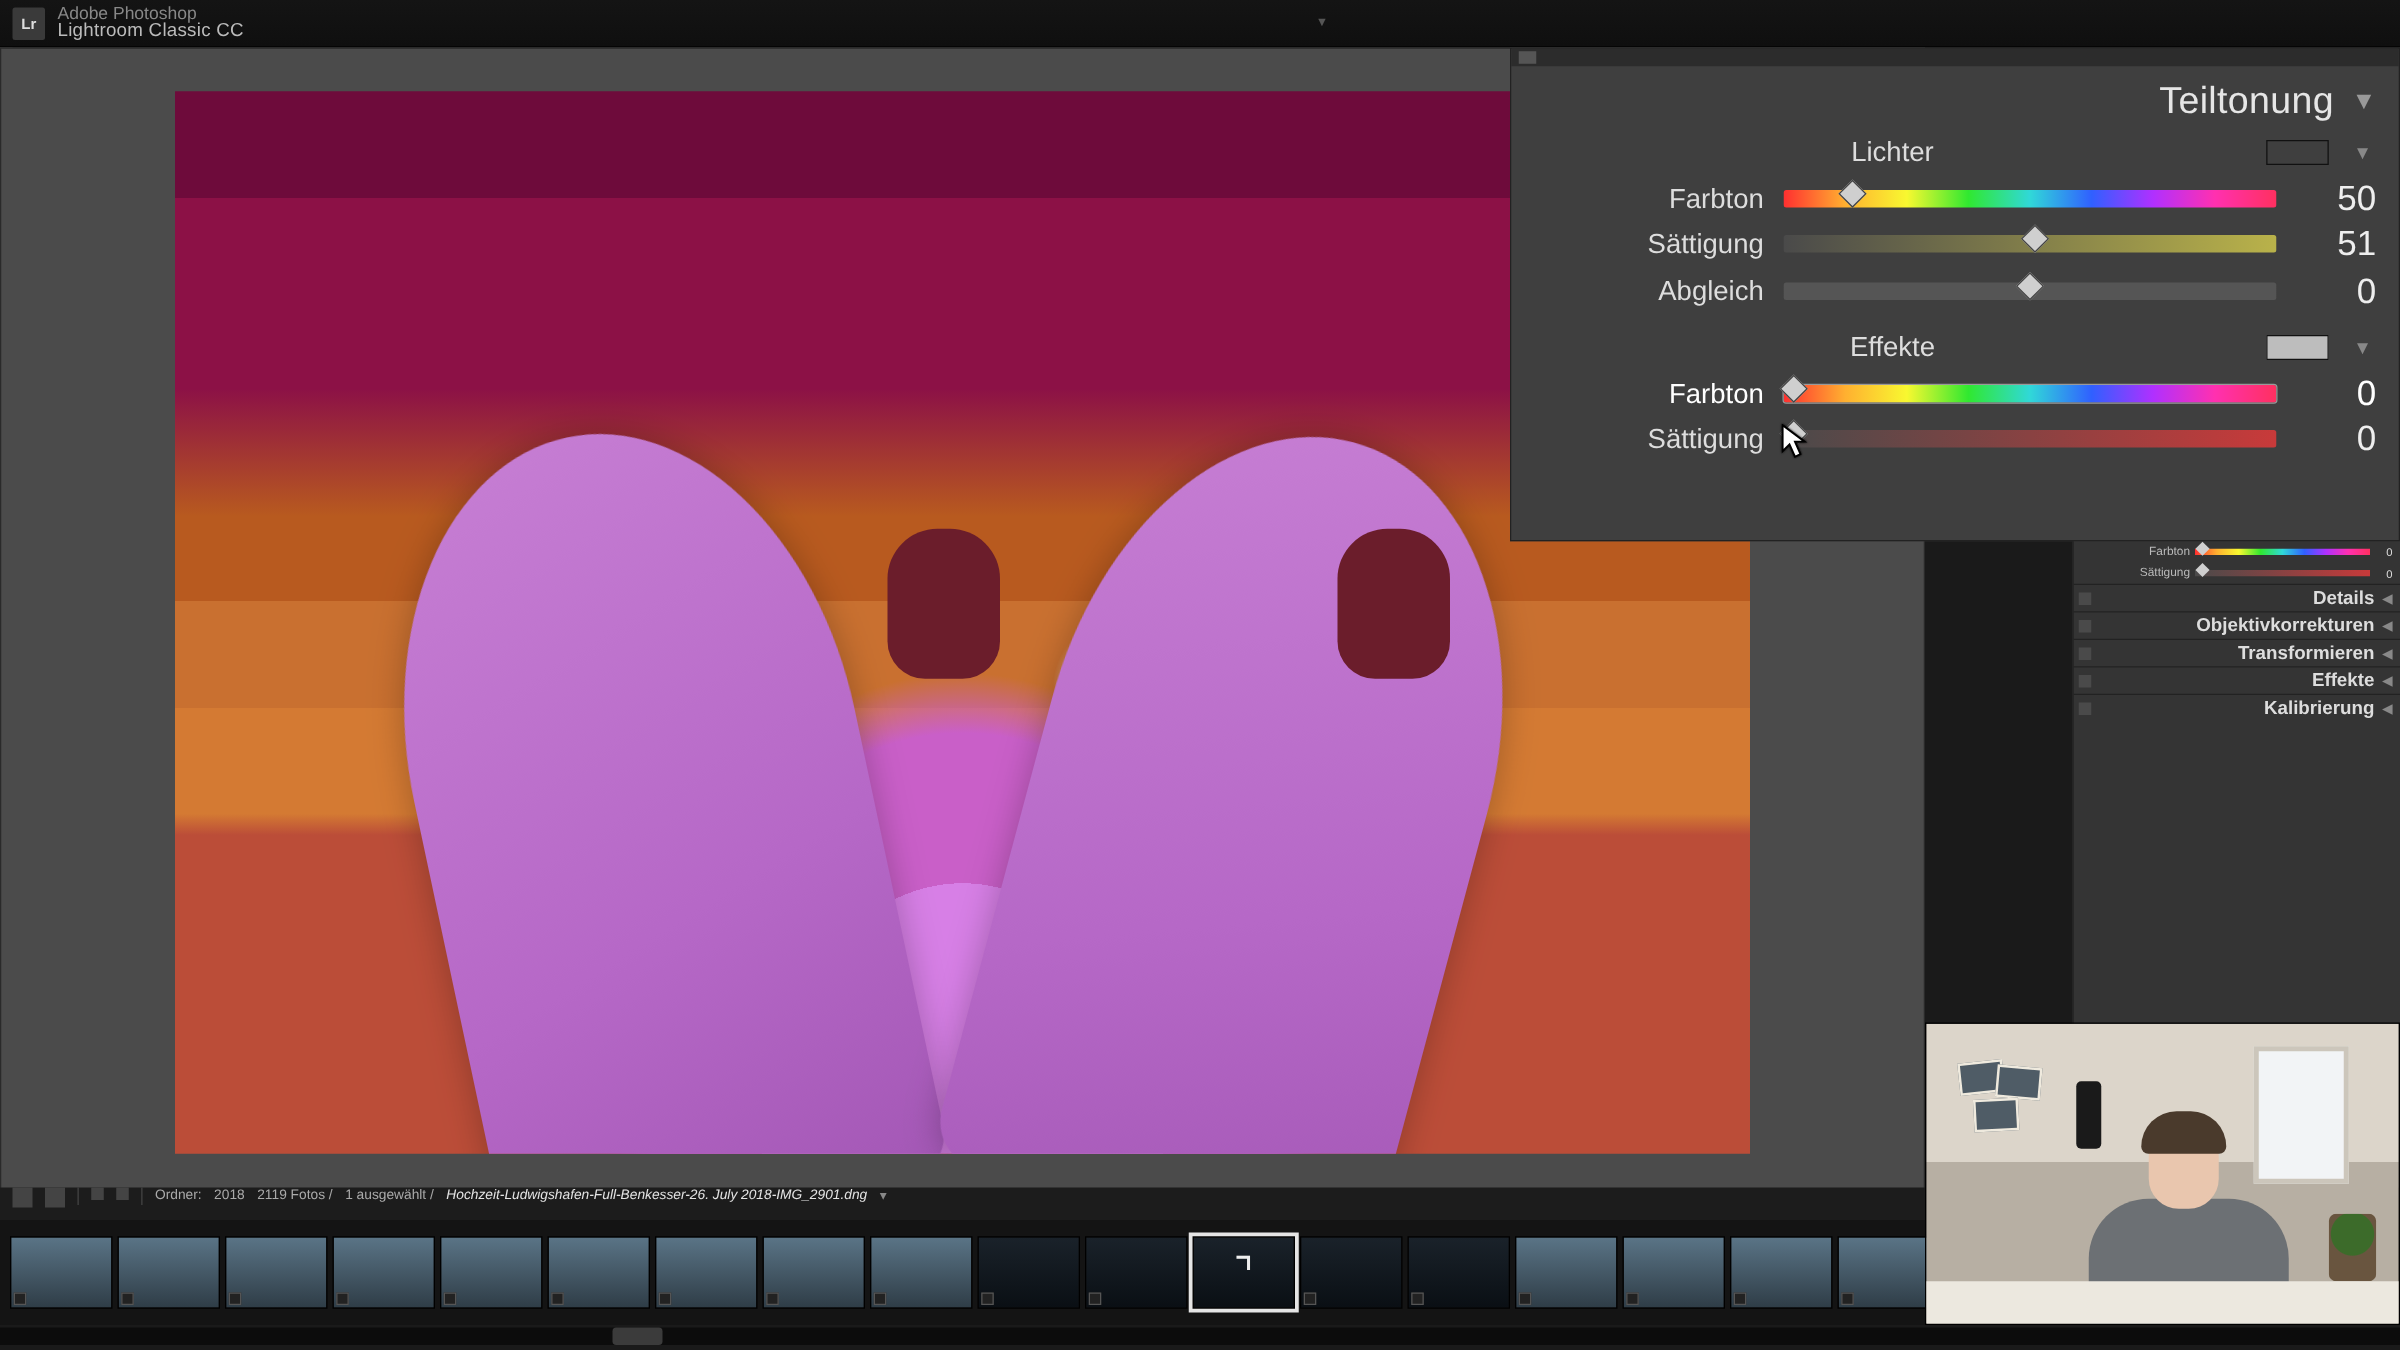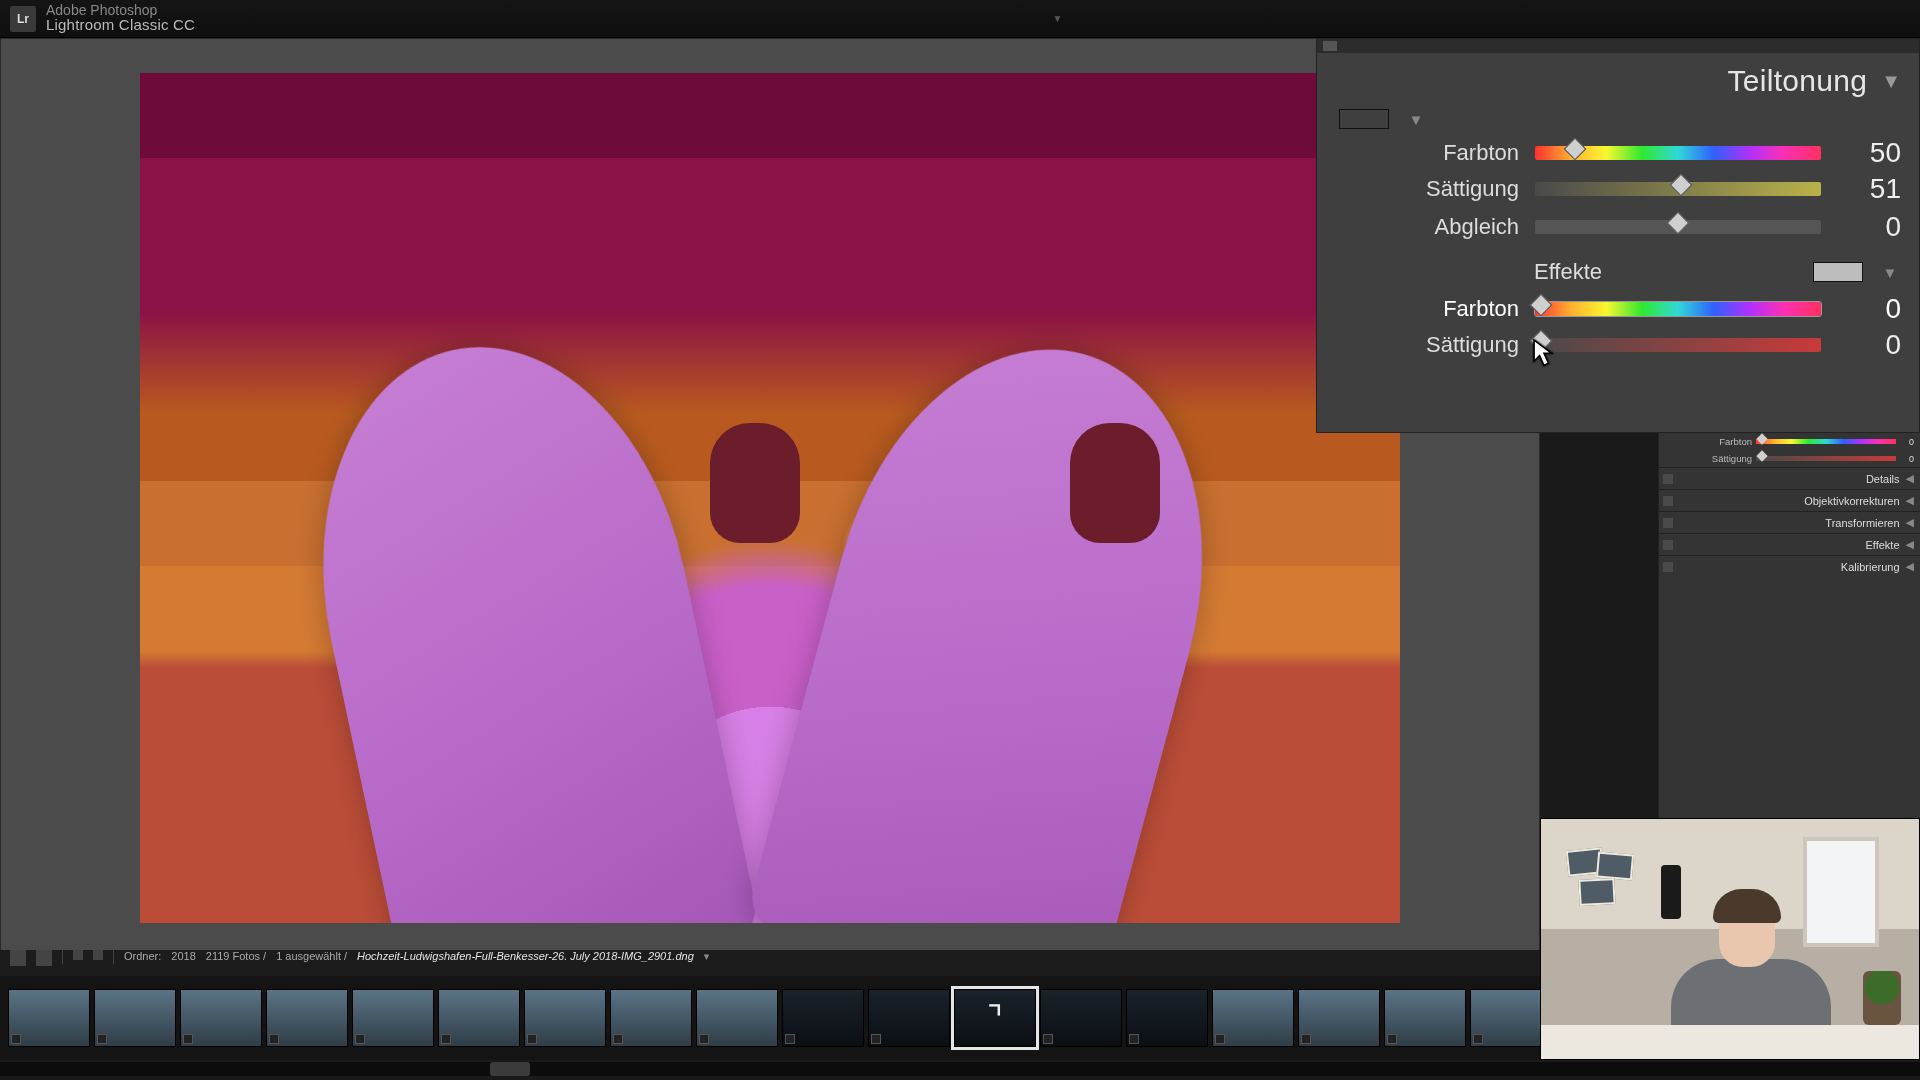--- a/index.html
+++ b/index.html
@@ -35,21 +35,21 @@
   .photo .leg.l { left:200px; transform:rotate(-12deg);}
   .photo .leg.r { right:220px; transform:rotate(15deg);}
   .photo .shoe { position:absolute; width:90px; height:120px; background:#6b1d2b; border-radius:40px 40px 30px 30px; top:350px; }
   .photo .shoe.l { left:570px; }
   .photo .shoe.r { left:930px; }
 
   .left-strip { position:absolute; left:0; top:0; width:10px; height:920px; background:#2e2e2e; }
 
   
   .panel-big {
-    position:absolute; top:0; right:0; width:604px; height:395px;
+    position:absolute; top:0; right:0; width:712px; height:395px;
     background:#3f3f3f; border:1px solid #222; padding:10px 18px 16px 22px;
   }
   .bigpanel-topstrip { height:14px; margin:-10px -18px 6px -22px; background:#2c2c2c; display:flex; align-items:center; }
   .bigpanel-topstrip .sq { width:14px; height:10px; background:#555; margin-left:6px; }
   .panel-title-row { display:flex; align-items:center; justify-content:flex-end; gap:14px; height:44px; }
   .panel-title { font-size:30px; font-weight:400; color:#e6e6e6; letter-spacing:.3px;}
   .panel-toggle { color:#999; font-size:20px; }
 
   .section-head { display:flex; align-items:center; gap:16px; margin:6px 0 6px 0;}
   .section-head .lbl { flex:1; text-align:center; font-size:22px; color:#ddd; }
@@ -78,21 +78,21 @@
     background:#343434; border-left:1px solid #222;
     font-size:10.5px; color:#c7c7c7;
   }
   .sm-slice { display:flex; align-items:center; height:17px; padding:0 6px; gap:4px;}
   .sm-slice .lbl { flex:1; text-align:right; font-size:9.5px; color:#bbb;}
   .sm-slice .trk { width:140px; height:5px; background:linear-gradient(90deg,#ff3030,#ffb030,#f8f830,#30e830,#30d8d8,#3060ff,#b030ff,#ff30b0,#ff3060); position:relative;}
   .sm-slice .trk.plain { background:linear-gradient(90deg,#4a4a4a,#c83a3a);}
   .sm-slice .sval { width:14px; text-align:right; font-size:9px; color:#ddd;}
   .sm-slice .hdl { position:absolute; top:-4px; left:2px; width:8px;height:8px;background:#cfcfcf;transform:rotate(45deg);}
   .sm-header { display:flex; align-items:center; justify-content:flex-end; gap:6px; height:22px; padding:0 6px; border-top:1px solid #222;}
-  .sm-header .nm { font-size:11px; color:#ddd; }
+  .sm-header .nm { font-size:15px; color:#ddd;font-weight:bold; }
   .sm-header .tri { font-size:11px; color:#888; }
   .sm-row-left-sq { position:absolute; left:4px; width:10px; height:10px; background:#4a4a4a; }
 
   
   .viewbar {
     position:absolute; bottom:130px; left:0; width:1540px; height:26px;
     background:#3f3f3f; border-top:1px solid #222; border-bottom:1px solid #222;
     display:flex; align-items:center; padding:0 8px; gap:10px; font-size:12px; color:#bbb;
   }
   .viewbar .iconbtn { width:24px; height:16px; background:#555; }
@@ -171,20 +171,21 @@
   <div class="panel-big">
     <div class="bigpanel-topstrip">
         <div class="sq"></div>
       </div>
     <div class="panel-title-row">
       <div class="panel-title">Teiltonung</div>
       <div class="panel-toggle">▼</div>
     </div>
 
     <div class="section-head">
+      <span class="lbl">Lichter</span>
       <span class="swatch" style="#c9c15e"></span>
       <span class="tri-small">▼</span>
     </div>
     <div class="row">
       <span class="lbl">Farbton</span>
       <div class="track hue-grad">
         <div class="handle" style="left:14%"></div>
       </div>
       <span class="val">50</span>
     </div>

